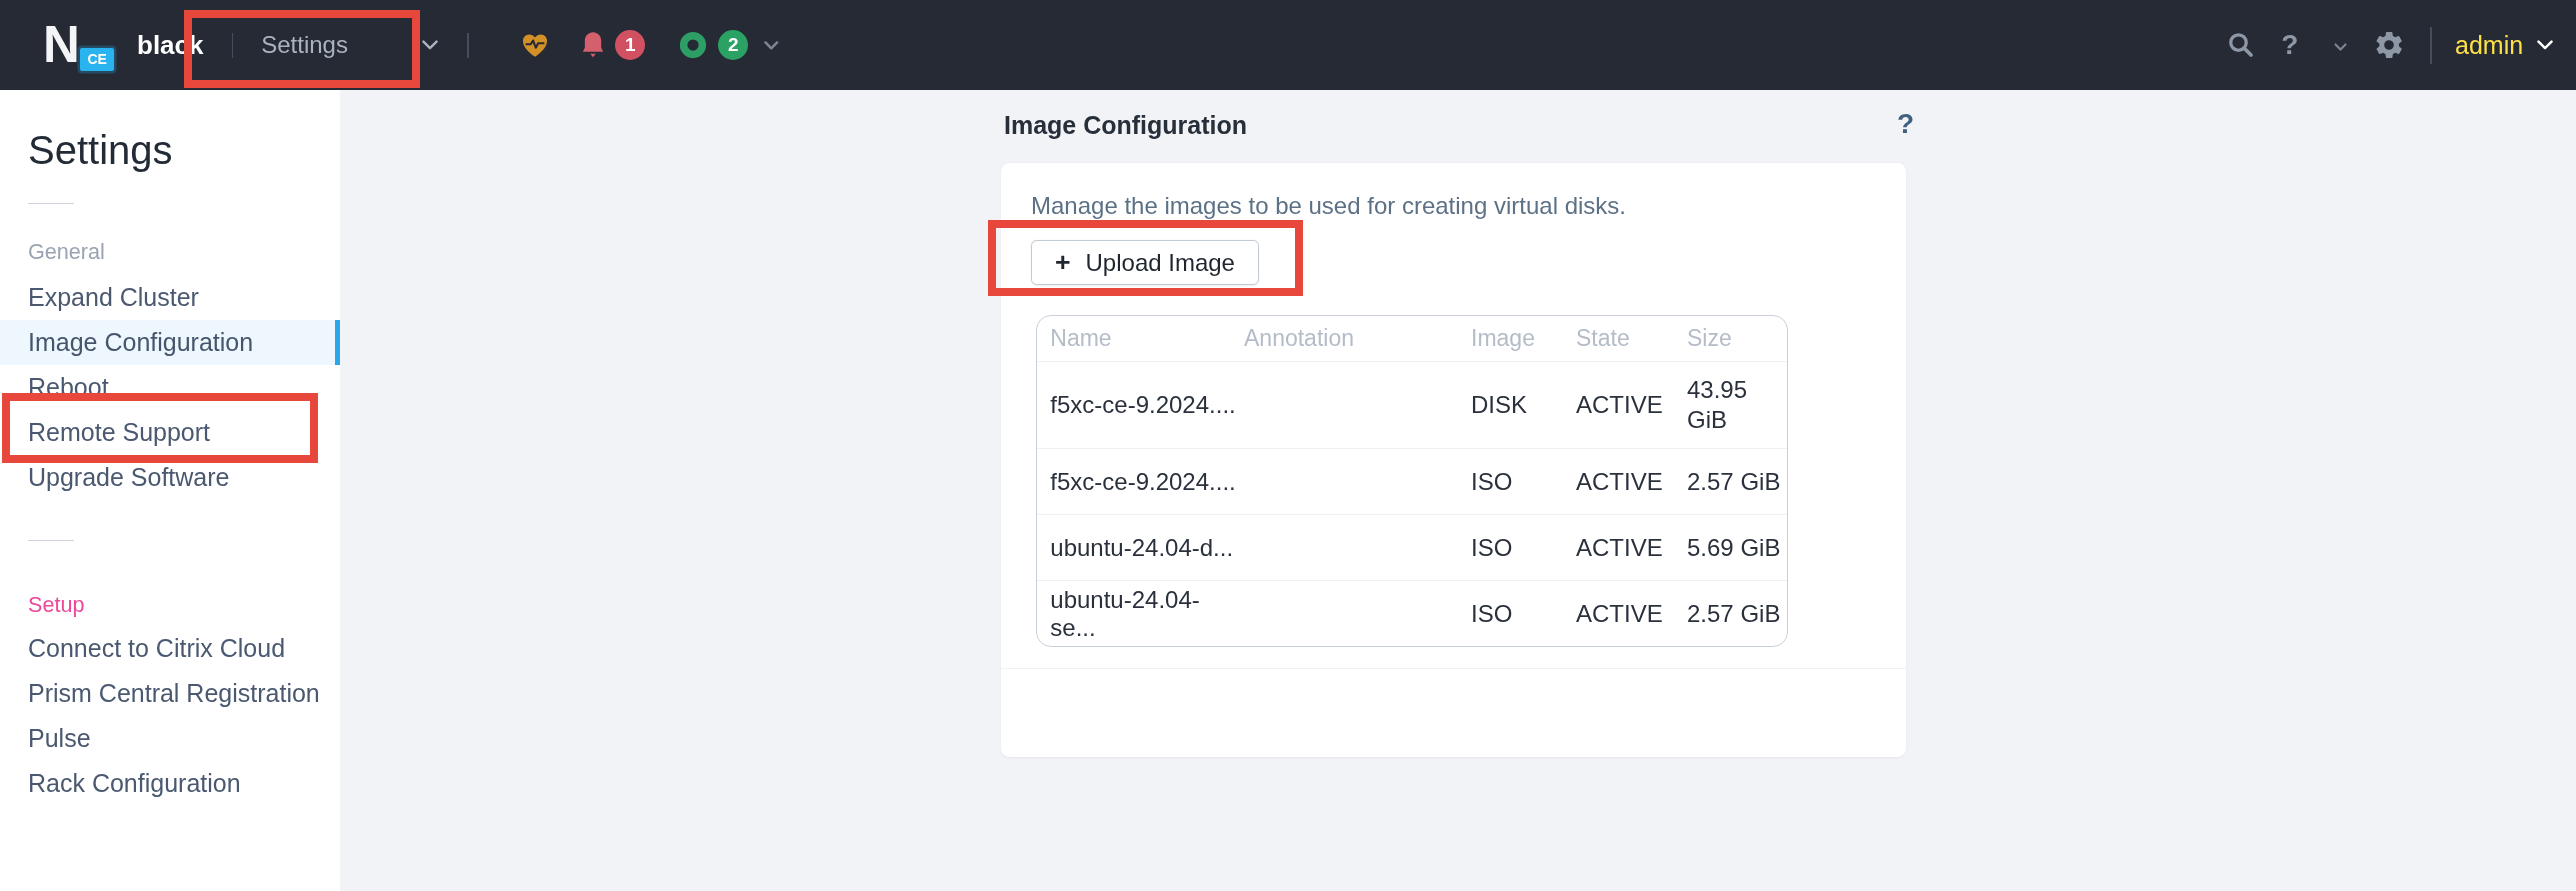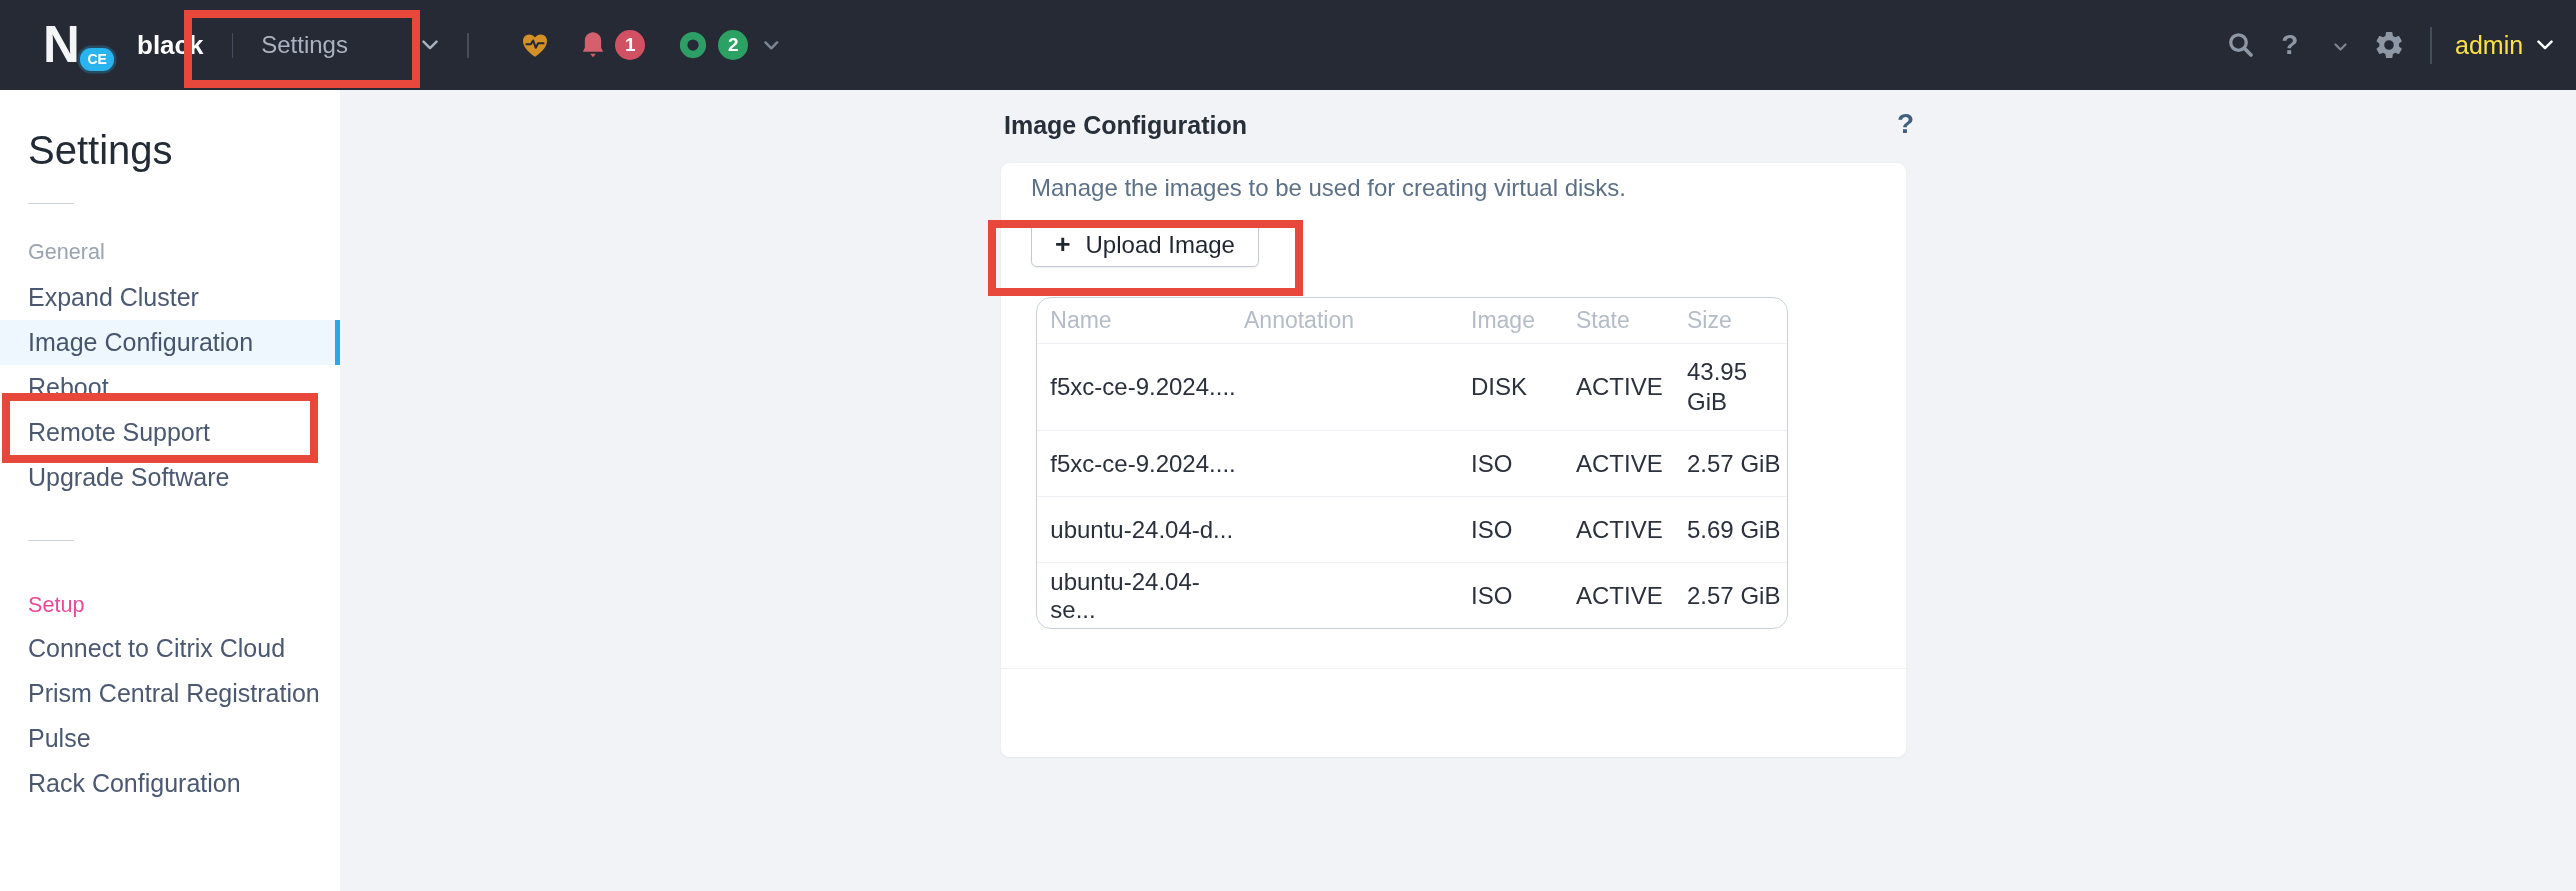--- a/index.html
+++ b/index.html
@@ -13,21 +13,21 @@
 
   
   .topbar{
     position:absolute;left:0;top:0;width:2576px;height:90px;
     background:#252a35;display:flex;align-items:center;z-index:5;
   }
   .logo{position:relative;margin-left:43px;width:76px;height:60px;flex:0 0 auto;}
   .logo-n{font-size:51px;font-weight:800;color:#f4f5f7;line-height:60px;letter-spacing:-1.7px;}
   .ce-badge{
     position:absolute;left:37px;top:33px;background:#2ab4ef;color:#fff;
-    font-size:14px;font-weight:700;padding:3.3px 7.5px;border-radius:11px;
+    font-size:14px;font-weight:700;padding:3.3px 7.5px;border-radius:2px;
     box-shadow:0 0 0 2.5px rgba(42,180,239,.25);
   }
   .cluster-name{margin-left:18px;color:#ffffff;font-size:26px;font-weight:700;}
   .tb-divider{width:1.7px;height:25px;background:#454c5b;margin:0 0 0 28px;flex:0 0 auto;}
   .nav-dropdown{
     margin-left:28px;width:178px;display:flex;align-items:center;justify-content:space-between;
     color:#aab3c0;font-size:24px;cursor:pointer;flex:0 0 auto;
   }
   .tb-icons{display:flex;align-items:center;margin-left:25px;}
   .icon-btn{display:flex;align-items:center;justify-content:center;cursor:pointer;}
@@ -63,21 +63,21 @@
     position:absolute;left:1004px;top:111px;font-size:25px;font-weight:600;color:#272f3a;z-index:1;
   }
   .content-help{
     position:absolute;left:1897px;top:108px;font-size:28px;font-weight:700;color:#41607f;
     cursor:pointer;z-index:1;
   }
   .card{
     position:absolute;left:1001px;top:163px;width:905px;height:594px;background:#ffffff;
     border-radius:8.3px;box-shadow:0 0.8px 2.5px rgba(30,40,55,.06);z-index:1;
   }
-  .card-desc{margin:11px 0 0 30px;font-size:24px;color:#5d7186;}
+  .card-desc{margin:29px 0 0 30px;font-size:24px;color:#5d7186;}
   .upload-btn{
     margin:20px 0 0 30px;height:45px;display:inline-flex;align-items:center;gap:15px;
     padding:0 23px;background:#fff;border:1.7px solid #c2cad4;border-radius:5.8px;
     font-size:24px;color:#1f2630;cursor:pointer;box-shadow:0 0.8px 1.7px rgba(31,38,48,.08);
     font-family:inherit;
   }
   .upload-btn .plus{font-size:26.6px;font-weight:700;line-height:1;}
   .img-table{
     margin:30px 0 0 35px;width:752px;border:1.7px solid #c9d0d9;border-radius:15px;
     box-sizing:border-box;overflow:hidden;background:#fff;

